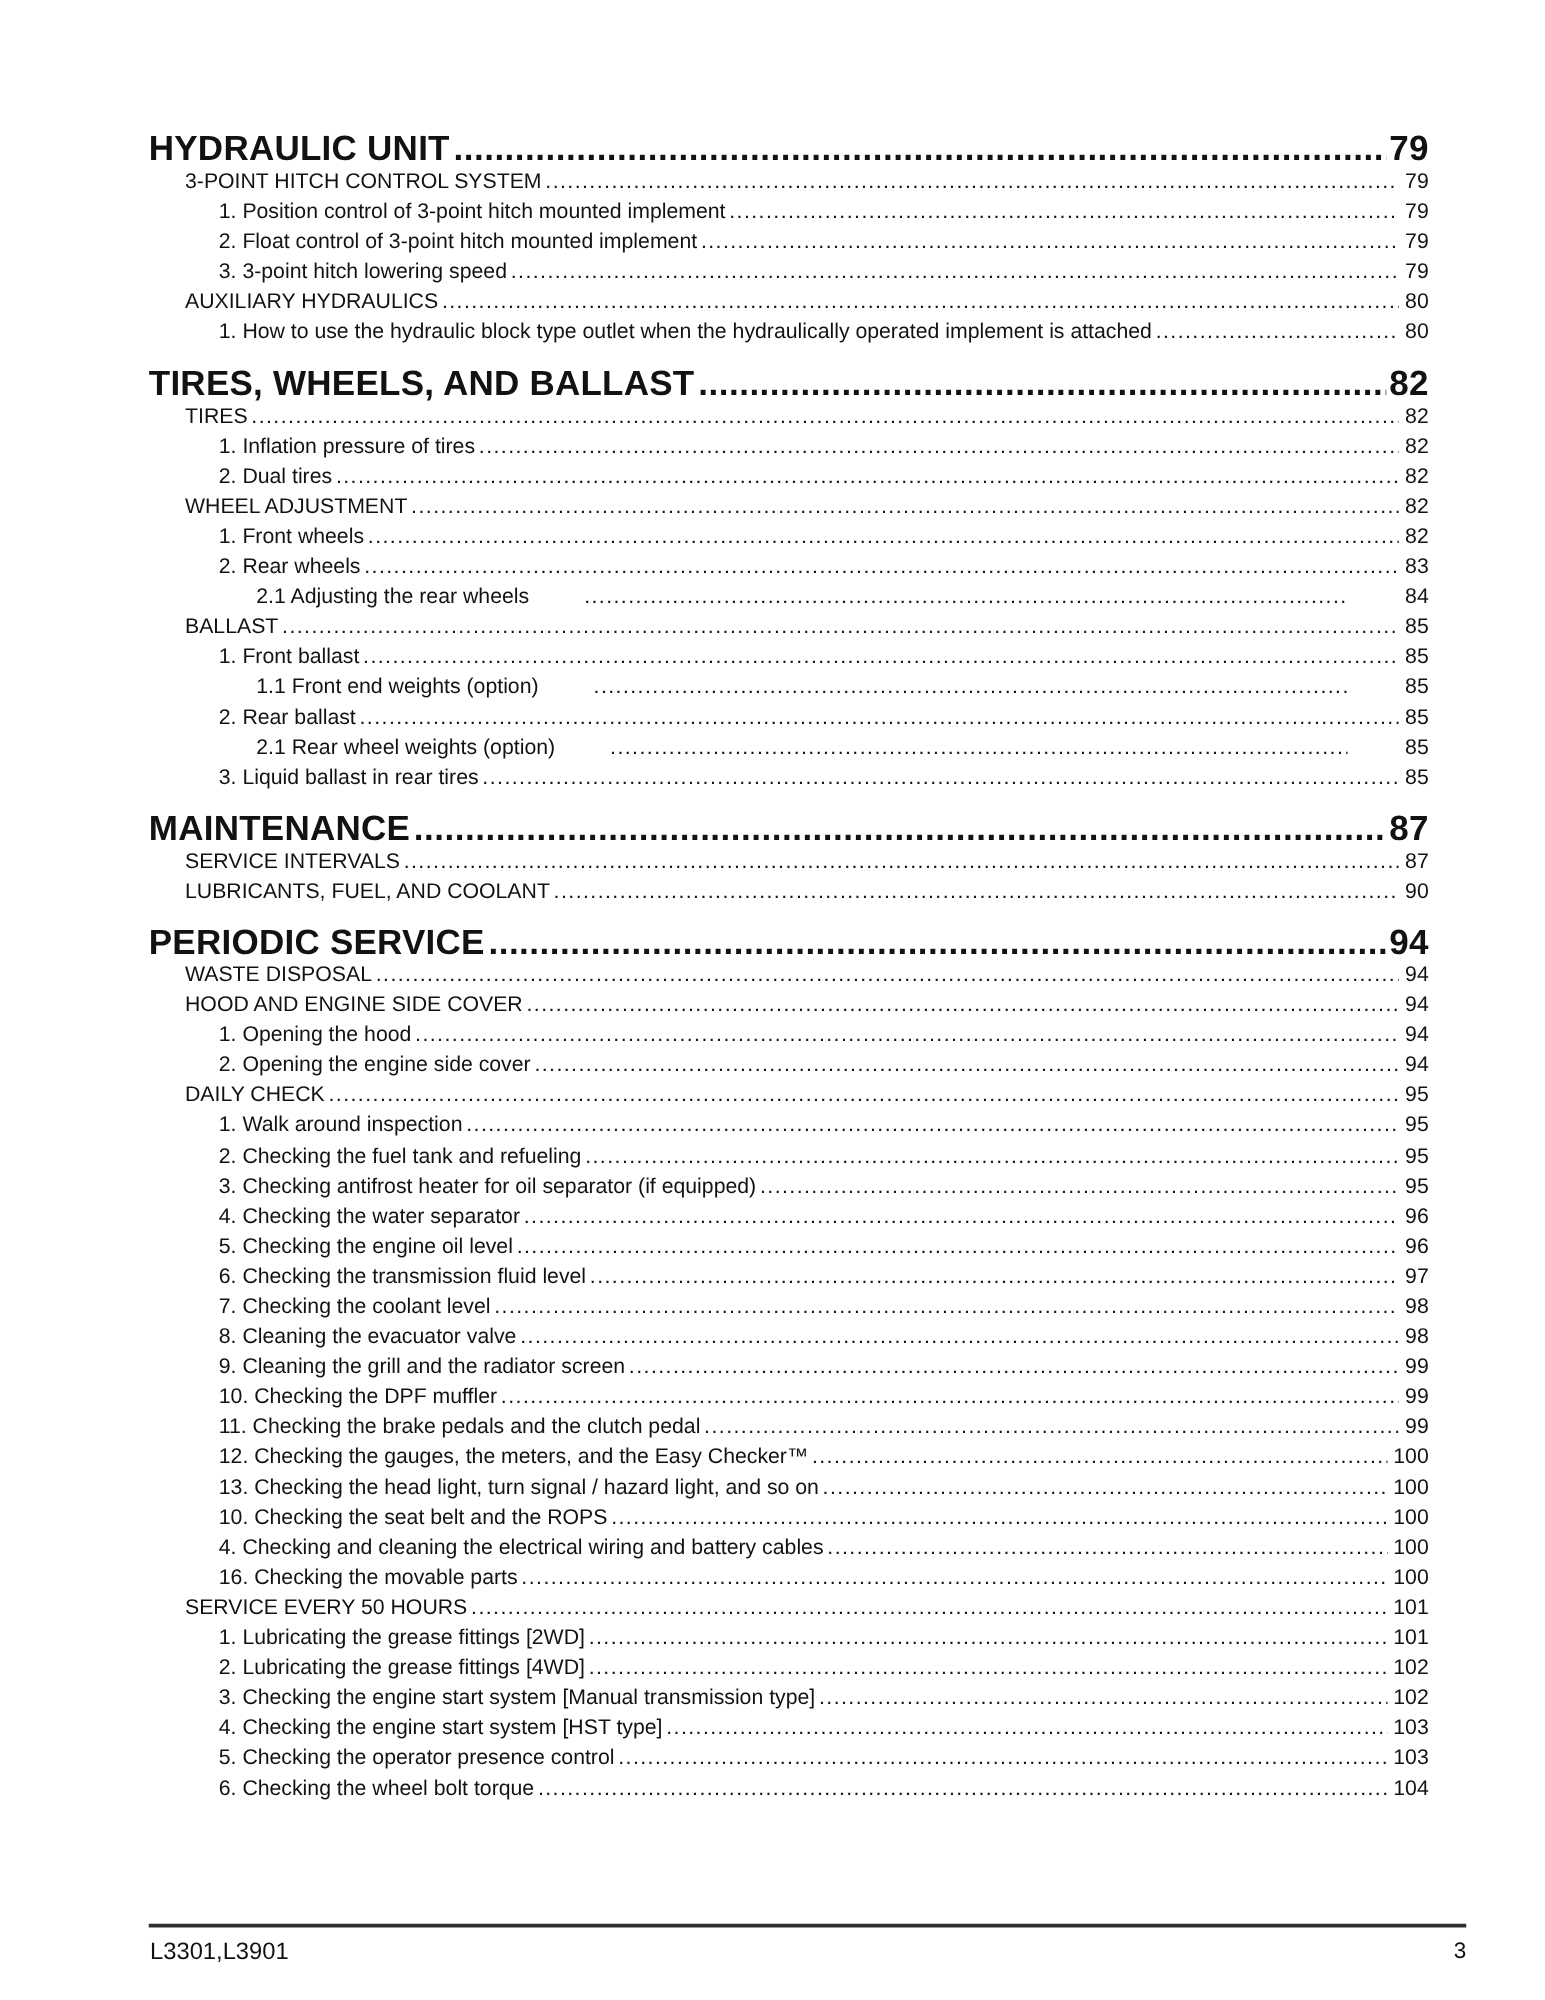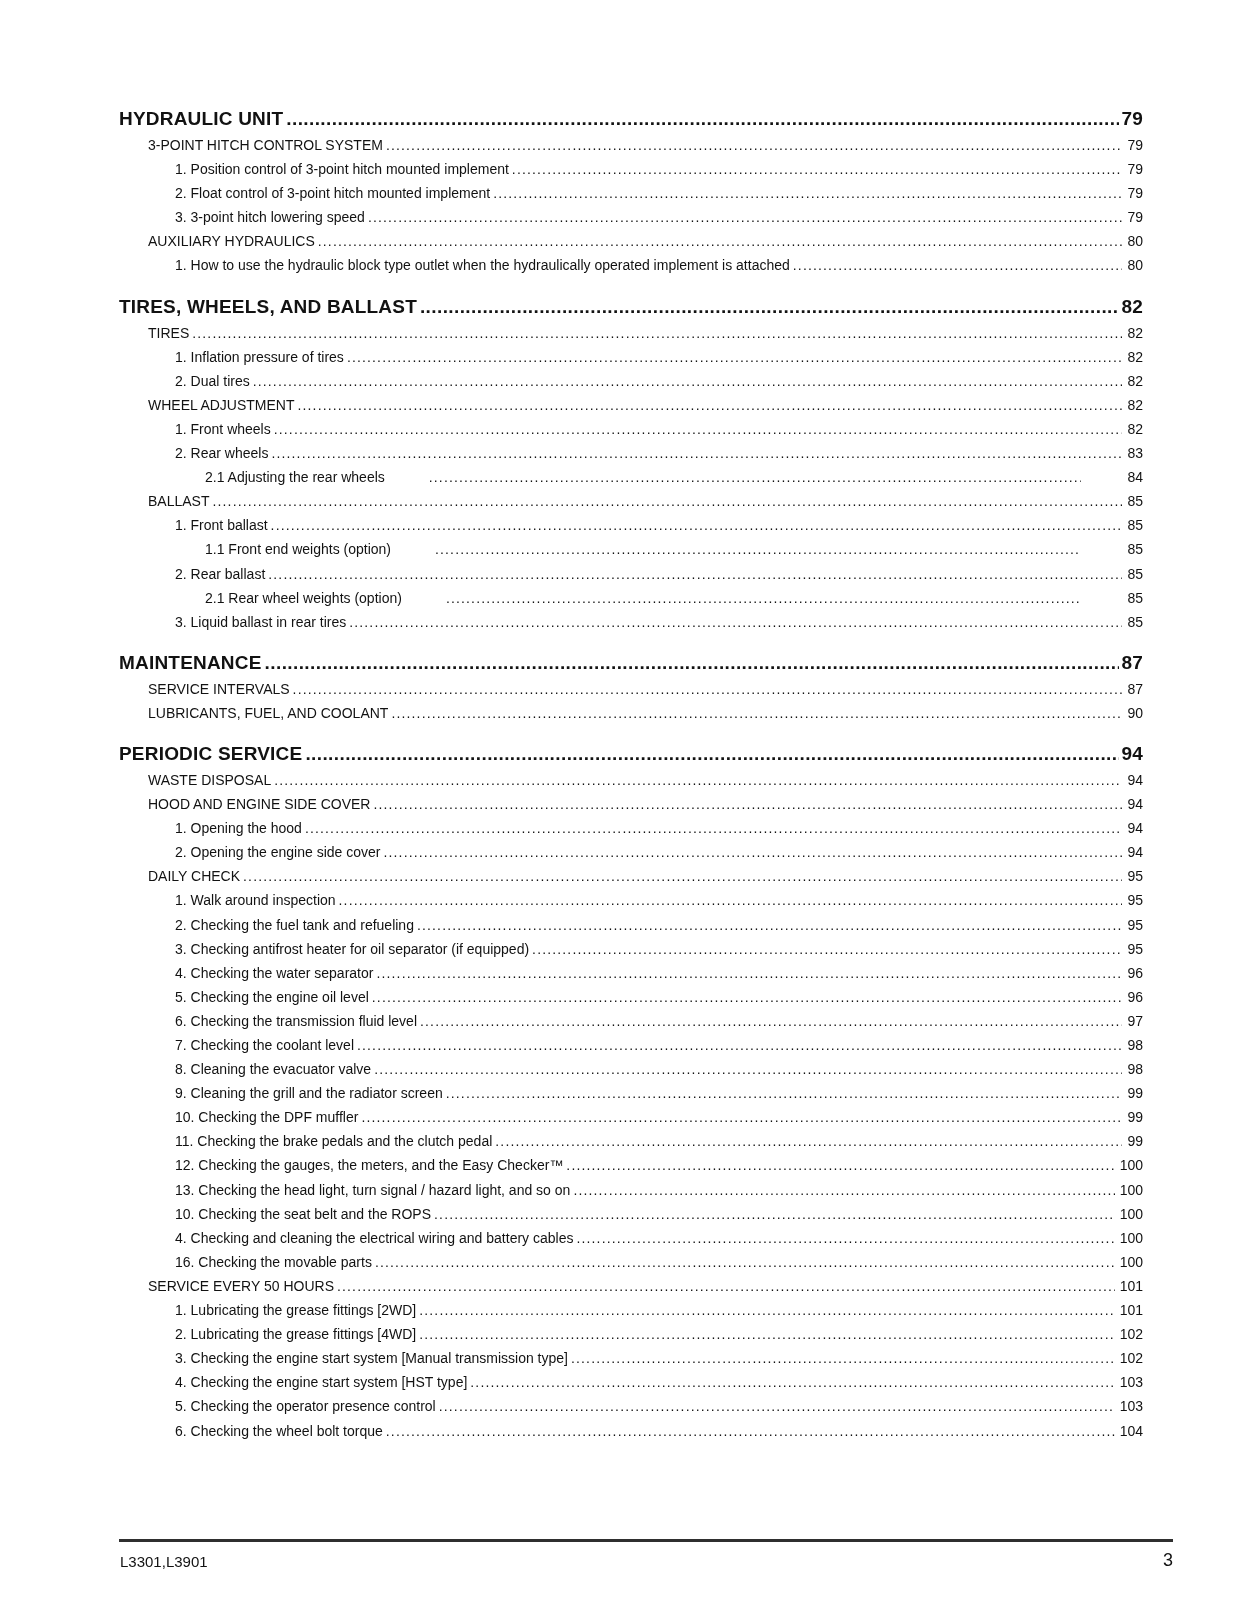--- a/index.html
+++ b/index.html
@@ -18,26 +18,26 @@
   }
   .toc {
     position: absolute;
     left: 119px;
     top: 106px;
     width: 1024px;
   }
   .row {
     display: flex;
     align-items: baseline;
-    font-size: 14px;
+    font-size: 17px;
     line-height: 24.1px;
     white-space: nowrap;
   }
   .row.l0 {
-    font-size: 19px;
+    font-size: 28px;
     line-height: 26px;
     font-weight: 700;
     letter-spacing: 0.2px;
     margin-top: 16px;
     margin-bottom: 1px;
   }
   .row.l0:first-child { margin-top: 0; }
   .row.l1 { padding-left: 29px; }
   .row.l2 { padding-left: 56px; }
   .row.l3 { padding-left: 86px; gap: 41px; }
@@ -64,21 +64,21 @@
     left: 119px;
     top: 1539px;
     width: 1054px;
     height: 3px;
     background: #2f2f2f;
   }
   .footer-model {
     position: absolute;
     left: 120px;
     top: 1551px;
-    font-size: 15px;
+    font-size: 19px;
     line-height: 22px;
   }
   .footer-page {
     position: absolute;
     right: 63px;
     top: 1549px;
     font-size: 18px;
     line-height: 22px;
   }
 </style>

